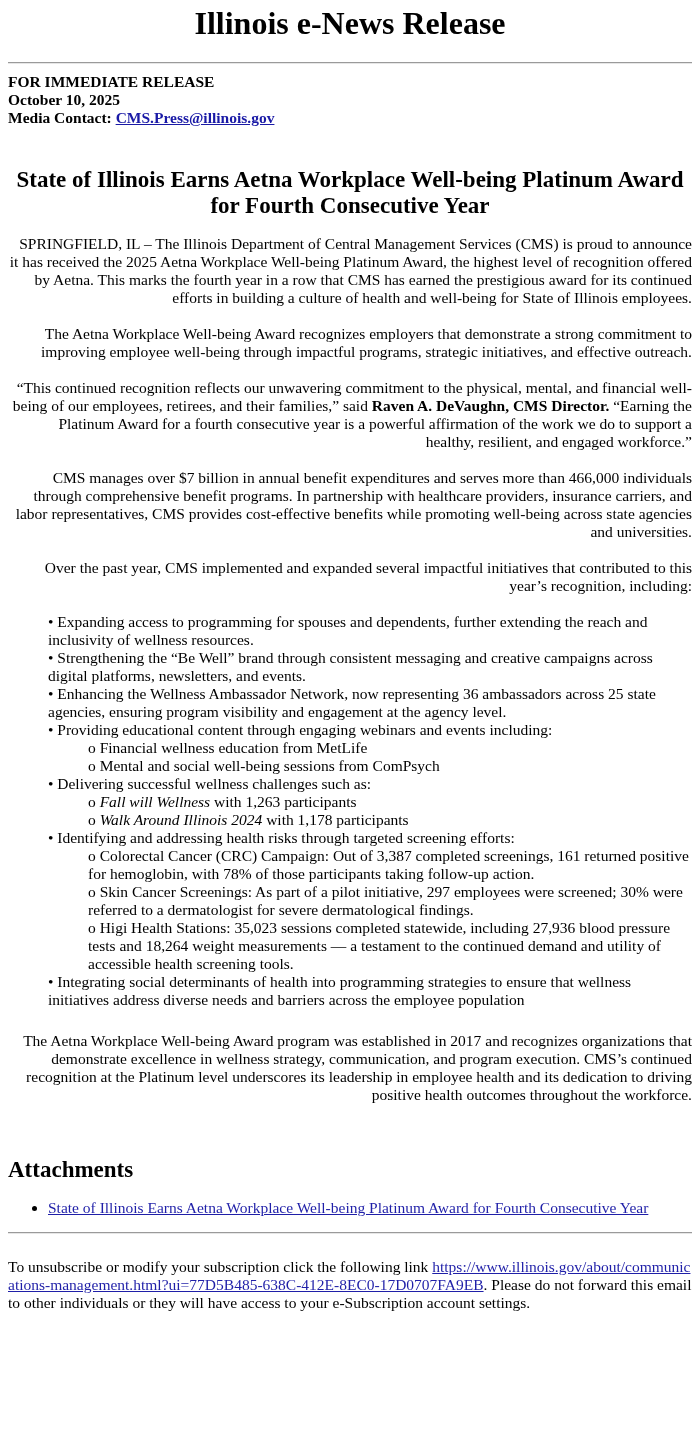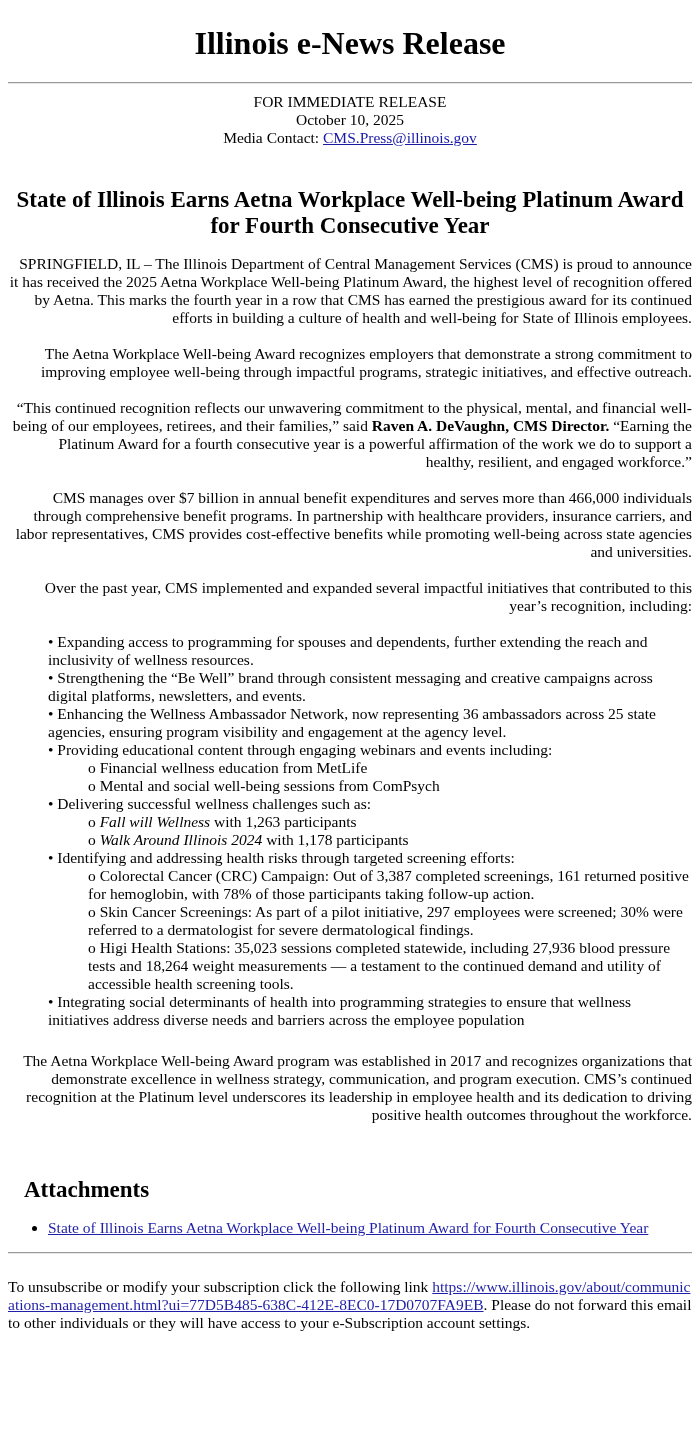--- a/index.html
+++ b/index.html
@@ -8,51 +8,51 @@
     font-family: "Liberation Serif", "DejaVu Serif", serif;
     font-size: 15.5px;
     color: #000000;
     line-height: 18px;
   }
   .wrap { padding: 0 8px; }
   a { color: #1a0dab; text-decoration: underline; color: #0000ee; }
   a.dark { color: #1f1fa8; }
   h1.title {
     margin: 0;
-    padding-top: 24px;
+    padding-top: 4px;
     height: 46px;
     text-align: center;
     font-size: 32px;
     font-weight: bold;
     line-height: 38px;
   }
   hr.rule {
     border: none;
     border-top: 1px solid #9a9a9a;
     border-bottom: 1px solid #e6e6e6;
     margin: 12px 0 9px 0;
     height: 0;
   }
-  .meta { font-weight: normal; line-height: 18px; text-align: center; }
+  .meta { font-weight: bold; line-height: 18px; }
   .meta a { color: #1a1aa6; }
   h2.headline {
     text-align: center;
     font-size: 23px;
     font-weight: bold;
     line-height: 26px;
     margin: 40px 0 16px 0;
   }
   p { margin: 0 0 18px 0; text-align: right; }
   .list { padding-left: 40px; margin: 0 0 23px 0; }
   .list .item { }
   .list .sub { padding-left: 40px; }
   h3.attach {
     font-size: 23px;
     font-weight: bold;
-    margin: 52px 0 14px 16px;
+    margin: 52px 0 14px 0;
     line-height: 28px;
   }
   ul.attach-list { margin: 0 0 14px 0; padding-left: 40px; }
   ul.attach-list li { line-height: 20px; }
   .footer { margin-top: 24px; }
   .footer a { word-break: break-all; }
   hr.rule2 {
     border: none;
     border-top: 1px solid #9a9a9a;
     border-bottom: 1px solid #e6e6e6;

